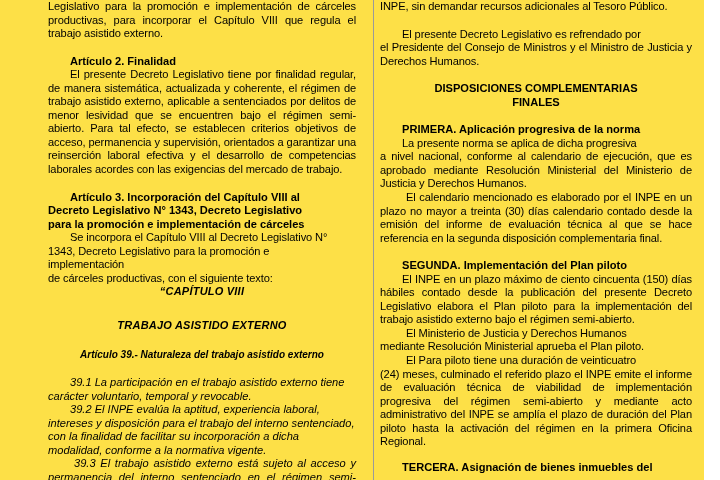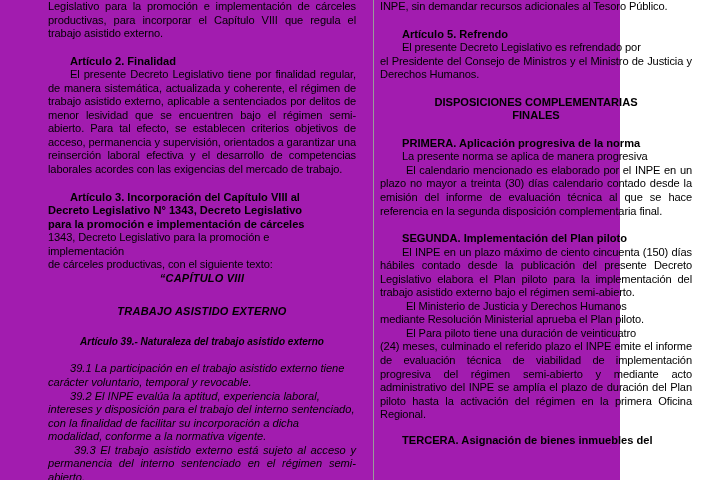--- a/index.html
+++ b/index.html
@@ -10,23 +10,23 @@
   body {
     width: 720px;
     height: 480px;
     overflow: hidden;
     font-family: "Liberation Sans", sans-serif;
     color: #000000;
   }
 
   .page {
     position: relative;
-    width: 620px;
-    height: 480px;
-    background: #a21caf;
+    width: 704px;
+    height: 480px;
+    background: #fde047;
     box-sizing: border-box;
   }
 
   .columns {
     position: absolute;
     top: 0;
     left: 0;
     width: 720px;
     height: 480px;
     display: flex;
@@ -152,20 +152,21 @@
       <p class="head-bold">Artículo 2. Finalidad</p>
 
       <p class="para indent">El presente Decreto Legislativo tiene por finalidad regular, de manera sistemática, actualizada y coherente, el régimen de trabajo asistido externo, aplicable a sentenciados por delitos de menor lesividad que se encuentren bajo el régimen semi-abierto. Para tal efecto, se establecen criterios objetivos de acceso, permanencia y supervisión, orientados a garantizar una reinserción laboral efectiva y el desarrollo de competencias laborales acordes con las exigencias del mercado de trabajo.</p>
 
       <div class="sp-14"></div>
 
       <p class="head-bold-just">Artículo 3. Incorporación del Capítulo VIII al</p>
       <p class="head-bold" style="text-indent:0;">Decreto Legislativo N° 1343, Decreto Legislativo</p>
       <p class="head-bold-just" style="text-indent:0;">para la promoción e implementación de cárceles</p>
 
+      <p class="para" style="text-indent:22px;">Se incorpora el Capítulo VIII al Decreto Legislativo N°</p>
       <p class="para nojust">1343, Decreto Legislativo para la promoción e</p>
       <p class="para nojust">implementación</p>
       <p class="para nojust">de cárceles productivas, con el siguiente texto:</p>
 
       <p class="head-center-bolditalic-lg">“CAPÍTULO VIII</p>
 
       <div class="sp-20"></div>
 
       <p class="head-center-bolditalic-lg">TRABAJO ASISTIDO EXTERNO</p>
 
@@ -182,33 +183,33 @@
     </div>
 
     <div class="col-divider"></div>
 
     <div class="col col-right">
 
       <p class="para">INPE, sin demandar recursos adicionales al Tesoro Público.</p>
 
       <div class="sp-14"></div>
 
-      <p class="head-bold">Artículo 5. Refrendo</p>
       <p class="para nojust" style="text-indent:22px;">El presente Decreto Legislativo es refrendado por</p>
       <p class="para">el Presidente del Consejo de Ministros y el Ministro de Justicia y Derechos Humanos.</p>
 
       <div class="sp-14"></div>
 
       <p class="head-center-bold">DISPOSICIONES COMPLEMENTARIAS</p>
       <p class="head-center-bold">FINALES</p>
 
       <div class="sp-14"></div>
 
       <p class="head-bold">PRIMERA. Aplicación progresiva de la norma</p>
-      <p class="para nojust" style="text-indent:22px;">La presente norma se aplica de manera progresiva</p>
+      <p class="para nojust" style="text-indent:22px;">La presente norma se aplica de dicha progresiva</p>
+      <p class="para">a nivel nacional, conforme al calendario de ejecución, que es aprobado mediante Resolución Ministerial del Ministerio de Justicia y Derechos Humanos.</p>
       <p class="para" style="text-indent:26px;">El calendario mencionado es elaborado por el INPE en un plazo no mayor a treinta (30) días calendario contado desde la emisión del informe de evaluación técnica al que se hace referencia en la segunda disposición complementaria final.</p>
 
       <div class="sp-14"></div>
 
       <p class="head-bold">SEGUNDA. Implementación del Plan piloto</p>
       <p class="para" style="text-indent:22px;">El INPE en un plazo máximo de ciento cincuenta (150) días hábiles contado desde la publicación del presente Decreto Legislativo elabora el Plan piloto para la implementación del trabajo asistido externo bajo el régimen semi-abierto.</p>
       <p class="para nojust" style="text-indent:26px;">El Ministerio de Justicia y Derechos Humanos</p>
       <p class="para nojust">mediante Resolución Ministerial aprueba el Plan piloto.</p>
       <p class="para nojust" style="text-indent:26px;">El Para piloto tiene una duración de veinticuatro</p>
       <p class="para">(24) meses, culminado el referido plazo el INPE emite el informe de evaluación técnica de viabilidad de implementación progresiva del régimen semi-abierto y mediante acto administrativo del INPE se amplía el plazo de duración del Plan piloto hasta la activación del régimen en la primera Oficina Regional.</p>

